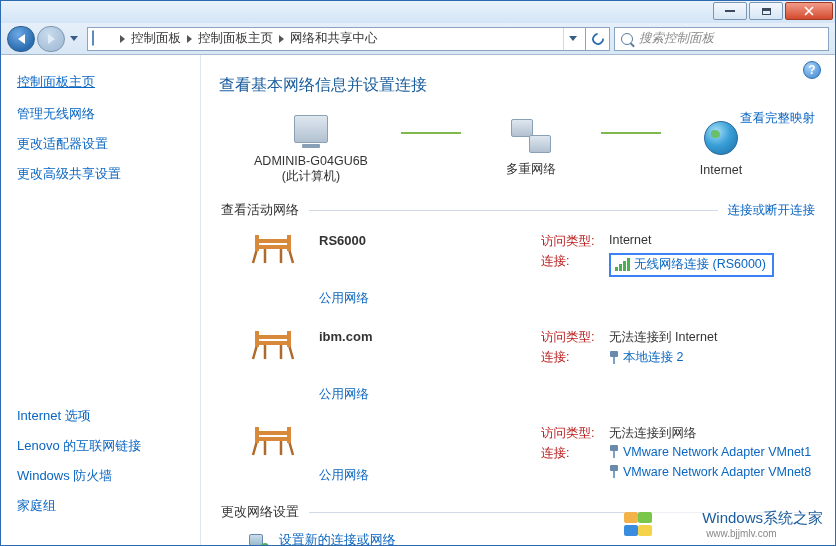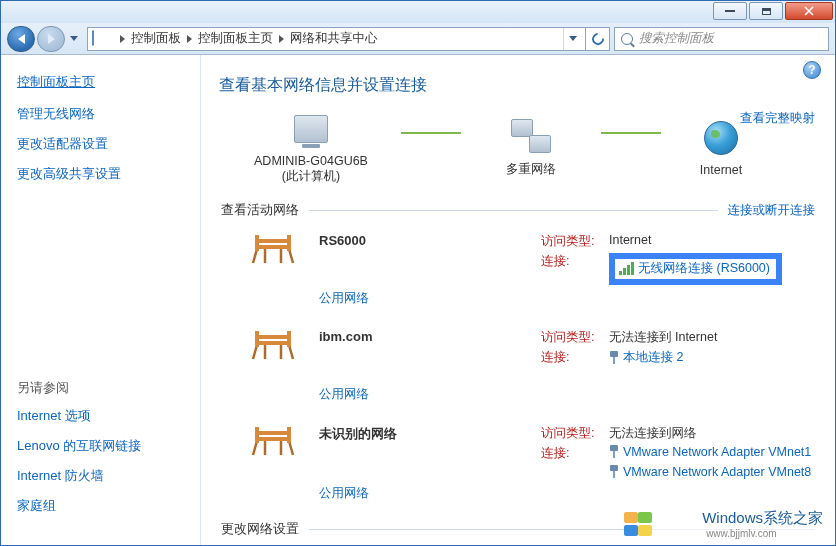--- a/index.html
+++ b/index.html
@@ -62,21 +62,21 @@
   .kvrow { display:flex; margin-bottom:3px; align-items:flex-start;}
   .kvlabel { width:68px; color:#b91c1c;}
   .kvval { color:#333;}
   .kvlink { color:#0a66c2; cursor:pointer; display:inline-flex;align-items:center;}
   .sig-icon{display:inline-flex;align-items:flex-end;gap:1px;margin-right:4px;}
   .sig-icon span{width:3px;background:#4caf50;display:inline-block;}
   .sig-icon span:nth-child(1){height:4px;} .sig-icon span:nth-child(2){height:7px;} .sig-icon span:nth-child(3){height:10px;} .sig-icon span:nth-child(4){height:13px;}
   .plug-icon{width:10px;height:14px;display:inline-block;margin-right:4px;position:relative;}
   .plug-icon::before{content:"";position:absolute;width:8px;height:6px;background:#6a8aab;top:0;left:1px;border-radius:1px;}
   .plug-icon::after{content:"";position:absolute;width:2px;height:7px;background:#7aa2c9;top:6px;left:4px;}
-  .hi-box { border:6px solid #3b82f6; padding:1px 6px 2px 4px; display:inline-flex; align-items:center;}
+  .hi-box { border:2px solid #3b82f6; padding:1px 6px 2px 4px; display:inline-flex; align-items:center;}
   .sec2-head { display:flex;align-items:center;margin:0 20px 6px 20px;font-size:13px;color:#333;}
   .sec2-head .line{flex:1;height:1px;background:#d0dae6;margin-left:10px;}
   .newconn-icon{width:18px;height:18px;display:inline-block;margin-right:8px;position:relative;vertical-align:middle;}
   .newconn-icon::before{content:"";position:absolute;width:12px;height:10px;background:linear-gradient(#cde,#9bc);border:1px solid #6a8aab;top:2px;left:0;border-radius:2px;}
   .newconn-icon::after{content:"";position:absolute;width:8px;height:8px;background:#4caf50;border-radius:50%;right:-2px;bottom:-1px;color:#fff;font-size:9px;line-height:8px;text-align:center;}
   .watermark{position:absolute;right:12px;bottom:6px;display:flex;align-items:center;font-size:15px;color:#1a5c9c;background:rgba(255,255,255,0.6);gap:44px;}
   .wm-icon{width:28px;height:24px;margin-right:6px;position:relative;}
   .wm-icon span{position:absolute;display:block;}
   .wm-icon .r{width:14px;height:11px;border-radius:2px;}
   .wm-icon .a{top:0;left:0;background:#f4b24a;} .wm-icon .b{top:0;right:0;background:#7ac64a;}
@@ -134,24 +134,23 @@
     </div>
   </div>
 
   <div class="body-area">
     <div class="sidebar">
       <div class="side-title">控制面板主页</div>
       <div class="side-link">管理无线网络</div>
       <div class="side-link">更改适配器设置</div>
       <div class="side-link">更改高级共享设置</div>
       <div class="side-spacer"></div>
-      <div class="side-sub">另请参阅</div>
       <div class="side-link">Internet 选项</div>
       <div class="side-link">Lenovo 的互联网链接</div>
-      <div class="side-link">Internet 防火墙</div>
+      <div class="side-link">Windows 防火墙</div>
       <div class="side-link">家庭组</div>
     </div>
 
     <div class="content">
       <div class="help-btn">?</div>
       <div class="main-title">查看基本网络信息并设置连接</div>
 
       <div class="map-row">
         <div class="map-item">
           <div class="map-icon">
@@ -254,21 +253,20 @@
             <div class="net-iconcol">
               <svg class="bench-icon" width="44" height="34" viewBox="0 0 44 34">
                 <rect x="4" y="6" width="36" height="4" fill="#d88a3a"></rect>
                 <rect x="4" y="12" width="36" height="4" fill="#d88a3a"></rect>
                 <path d="M6 16 L2 30 M38 16 L42 30 M14 16 L14 30 M30 16 L30 30" stroke="#b06a2a" stroke-width="2.5"></path>
                 <rect x="4" y="2" width="4" height="16" fill="#d88a3a"></rect>
                 <rect x="36" y="2" width="4" height="16" fill="#d88a3a"></rect>
               </svg>
             </div>
             <div class="net-namecol">
-              <div class="net-name">未识别的网络</div>
               <div class="net-type">公用网络</div>
             </div>
             <div class="net-rightcol">
               <div class="kvrow">
                 <span class="kvlabel">访问类型:</span>
                 <span class="kvval">无法连接到网络</span>
               </div>
               <div class="kvrow">
                 <span class="kvlabel">连接:</span>
                 <span class="kvval"><span class="kvlink">

